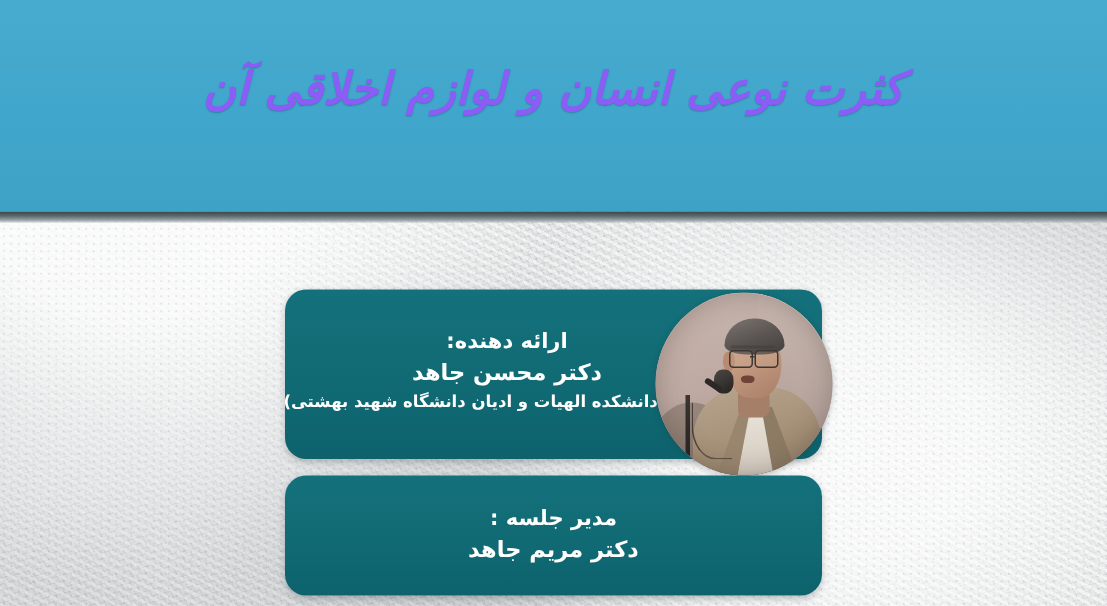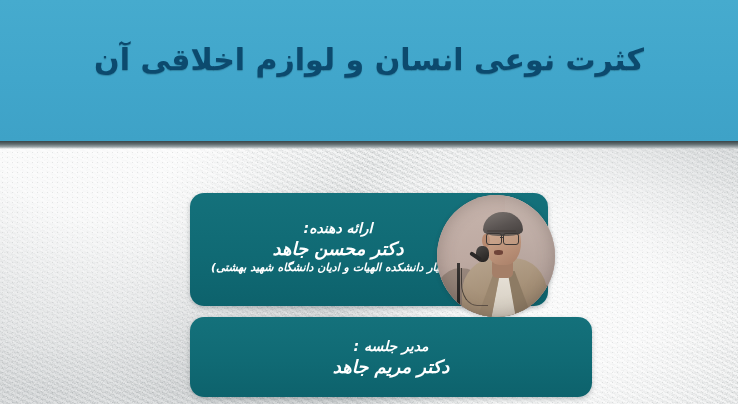--- a/index.html
+++ b/index.html
@@ -62,49 +62,48 @@
     width: 738px;
     height: 8px;
     background: linear-gradient(180deg, #3a4548 0%, #5e6a6d 38%, #9aa3a6 72%, rgba(205,210,212,0) 100%);
   }
   .poster-title {
     position: absolute;
     left: 0;
     top: 38px;
     width: 738px;
     text-align: center;
-    color: #0c4a6e;
+    color: #8b5cf6;
     font-size: 30px;
     font-weight: bold;
     letter-spacing: 0px;
     line-height: 44px;
     white-space: nowrap;
     text-shadow: 0 1px 1px rgba(20,70,90,0.35);
+    font-style: italic;
   }
 
   
   .card {
     position: absolute;
     background: linear-gradient(180deg, #14717b 0%, #106a74 55%, #0d626c 100%);
     border-radius: 14px;
     box-shadow: 0 2px 5px rgba(40,55,60,0.28);
-    font-style: italic;
   }
   .card-presenter {
     left: 190px;
     top: 193px;
     width: 358px;
     height: 113px;
   }
   .card-moderator {
     left: 190px;
     top: 317px;
     width: 358px;
     height: 80px;
-    padding-left: 44px;
   }
 
   .card-lines {
     position: absolute;
     left: 0;
     top: 0;
     width: 100%;
     height: 100%;
     display: flex;
     flex-direction: column;
@@ -119,21 +118,21 @@
     box-sizing: border-box;
     transform: translateX(-28px);
   }
   .line-role {
     font-size: 14px;
     font-weight: bold;
     line-height: 19px;
     white-space: nowrap;
   }
   .line-name {
-    font-size: 18px;
+    font-size: 15px;
     font-weight: bold;
     line-height: 21px;
     white-space: nowrap;
   }
   .line-affil {
     font-size: 11px;
     font-weight: bold;
     line-height: 17px;
     white-space: nowrap;
   }

